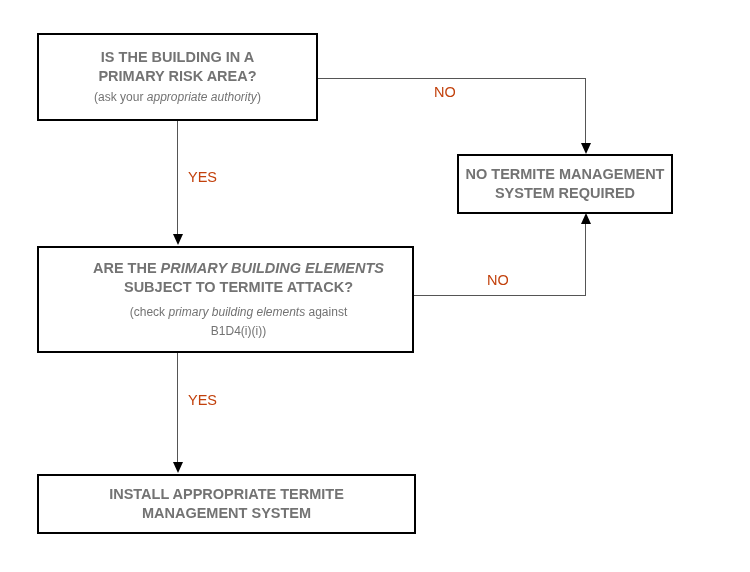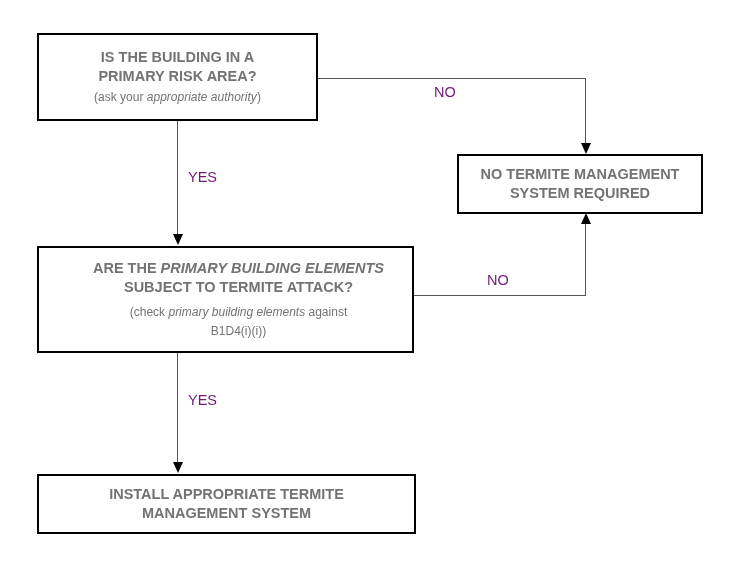--- a/index.html
+++ b/index.html
@@ -41,21 +41,21 @@
     font-size: 12px;
     line-height: 19px;
     white-space: nowrap;
   }
   .node em {
     font-style: italic;
   }
 
   #node-risk-area   { left: 37px;  top: 33px;  width: 281px; height: 88px; }
   #node-primary-elements { left: 37px; top: 246px; width: 377px; height: 107px; padding-left: 26px; }
-  #node-no-system   { left: 457px; top: 154px; width: 246px; height: 60px; }
+  #node-no-system   { left: 457px; top: 154px; width: 216px; height: 60px; }
   #node-install     { left: 37px;  top: 474px; width: 379px; height: 60px; text-align: right; }
 
   #node-risk-area .pad { padding-top: 2px; }
   #node-primary-elements .sub { margin-top: 6px; }
 
   
   .vline {
     position: absolute;
     width: 1px;
     background: #555555;
@@ -73,21 +73,21 @@
     border-right: 5px solid transparent;
   }
   .arrow-down { border-top: 11px solid #000000; }
   .arrow-up   { border-bottom: 11px solid #000000; }
 
   
   .edge-label {
     position: absolute;
     font-size: 14.5px;
     line-height: 16px;
-    color: #701a75;
+    color: #c2410c;
     white-space: nowrap;
   }
 </style>
 </head>
 <body>
 
 <div id="canvas">
 
   <div class="node" id="node-risk-area">
     <div class="line-bold">IS THE BUILDING IN A</div>

